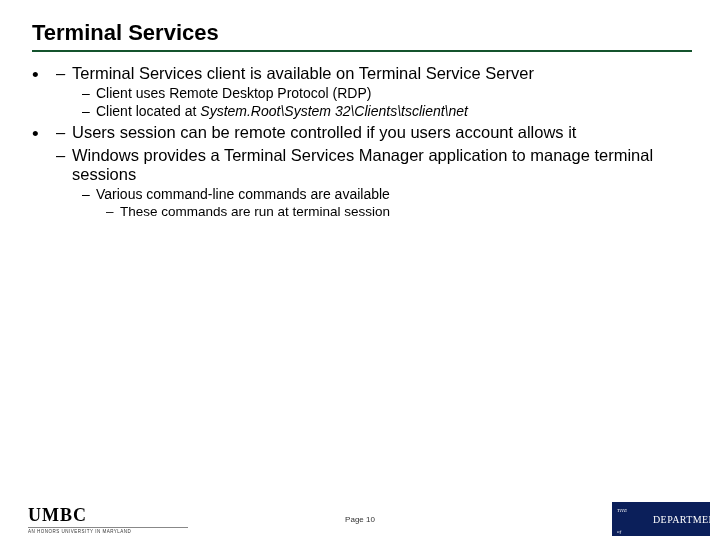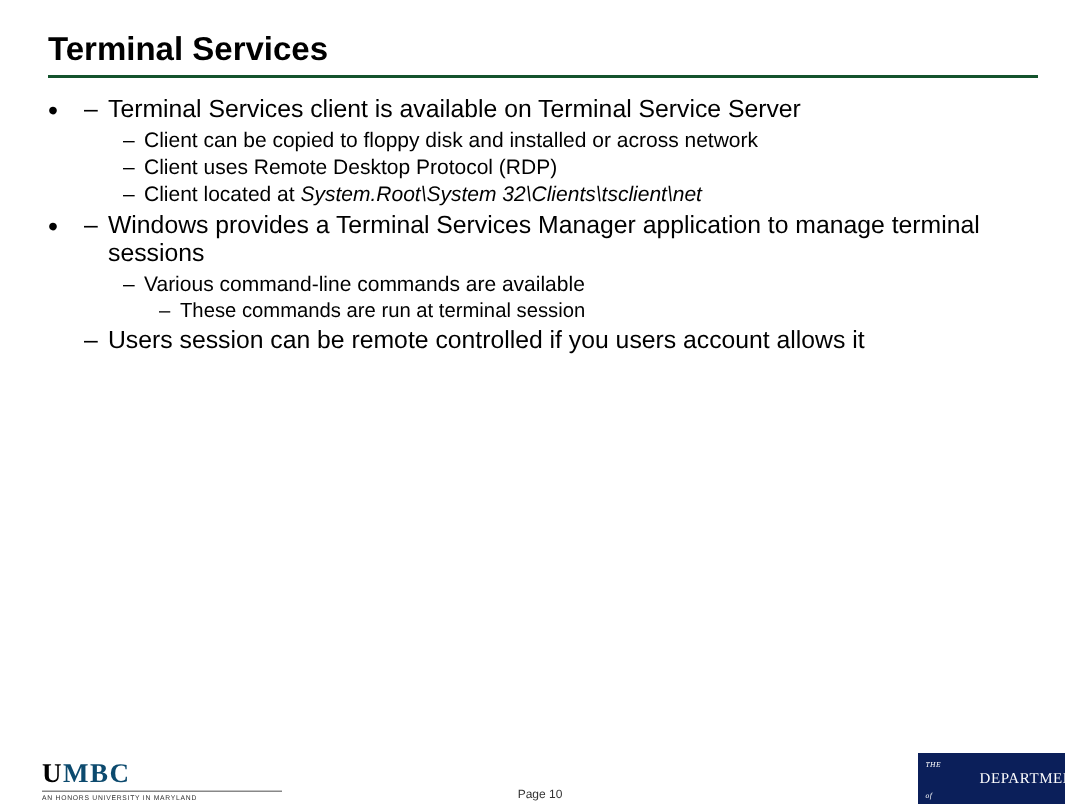--- a/index.html
+++ b/index.html
@@ -96,37 +96,37 @@
     left: 28px;
     bottom: 6px;
   }
   .umbc-main {
     font-family: Georgia, serif;
     font-weight: bold;
     font-size: 18px;
     letter-spacing: 1px;
   }
   .umbc-u { color: #000; }
-  .umbc-mbc { color: #0c4a6e; }
+  .umbc-mbc { color: #000000; }
   .umbc-sub {
     font-size: 4.5px;
     letter-spacing: 0.5px;
     color: #333;
     margin-top: 1px;
   }
   .umbc-line {
     width: 160px;
     height: 1px;
     background: #888;
     margin-top: 1px;
     margin-bottom: 1px;
   }
   .page-num {
     position: absolute;
-    bottom: 6px;
+    bottom: 16px;
     left: 50%;
     transform: translateX(-50%);
     font-size: 8px;
     color: #333;
   }
   .dept-badge {
     position: absolute;
     right: 10px;
     bottom: 4px;
     width: 98px;
@@ -148,44 +148,43 @@
 
   <div class="title">Terminal Services</div>
 
   <div class="content">
     <ul class="lvl1">
       <li>
         <ul class="lvl2">
           <li>
             <span>Terminal Services client is available on Terminal Service Server</span>
             <ul class="lvl3">
-              <li><span>Client can be copied to floppy disk and installed or across network</span></li>
               <li><span>Client uses Remote Desktop Protocol (RDP)</span></li>
               <li>
                 <span>Client located at </span><span class="italic">System.Root\System 32\Clients\tsclient\net</span>
               </li>
             </ul>
           </li>
         </ul>
       </li>
       <li>
         <ul class="lvl2">
           <li>
+            <span>Users session can be remote controlled if you users account allows it</span>
+          </li>
+          <li>
             <span>Windows provides a Terminal Services Manager application to manage terminal sessions</span>
             <ul class="lvl3">
               <li>
                 <span>Various command-line commands are available</span>
                 <ul class="lvl4">
                   <li><span>These commands are run at terminal session</span></li>
                 </ul>
               </li>
             </ul>
-          </li>
-          <li>
-            <span>Users session can be remote controlled if you users account allows it</span>
           </li>
         </ul>
       </li>
     </ul>
   </div>
 
   <div class="footer">
     <div class="umbc-logo">
       <div class="umbc-main">
         <span class="umbc-u">U</span><span class="umbc-mbc">MBC</span>

